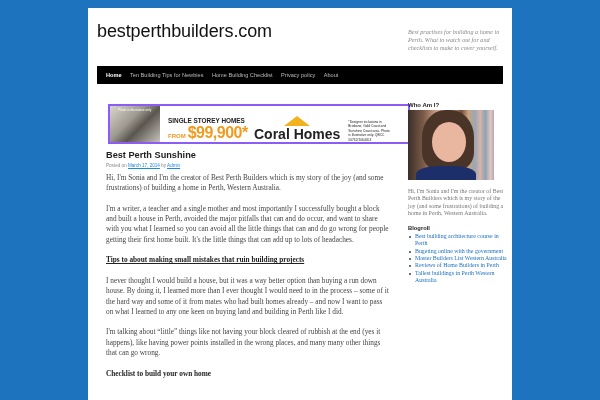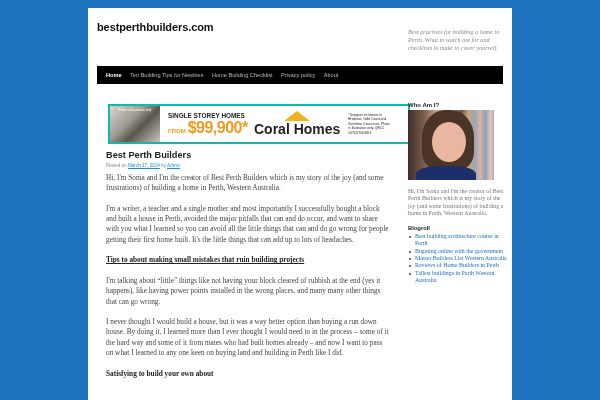--- a/index.html
+++ b/index.html
@@ -1,24 +1,24 @@
 <!DOCTYPE html>
 <html><head>
 <meta charset="utf-8">
 <style>
   * { box-sizing: border-box; margin: 0; padding: 0; }
   html, body { width: 600px; height: 400px; overflow: hidden; }
   body { background: #1e73be; font-family: "Liberation Sans", sans-serif; position: relative; }
   .page { position: absolute; left: 88px; top: 8px; width: 424px; height: 400px; background: #fff; }
-  .site-title { position: absolute; left: 9px; top: 13px; font-family: "Liberation Sans", sans-serif; font-weight: bold; font-size: 11px; color: #111; letter-spacing: -0.1px; }
+  .site-title { position: absolute; left: 9px; top: 13px; font-family: "Liberation Sans", sans-serif; font-weight: normal; font-size: 18px; color: #111; letter-spacing: -0.1px; }
   .site-desc { position: absolute; left: 320px; top: 20px; width: 100px; font-family: "Liberation Serif", serif; font-style: italic; font-size: 6.2px; line-height: 8px; color: #888; }
   .nav { position: absolute; left: 9px; top: 58px; width: 406px; height: 18px; background: #000; display: flex; align-items: center; padding-left: 9px; }
   .nav a { font-size: 5.6px; color: #bbb; text-decoration: none; margin-right: 8.5px; white-space: nowrap; }
   .nav a.active { color: #fff; font-weight: bold; }
-  .ad { position: absolute; left: 20px; top: 96px; width: 302px; height: 40px; border: 2px solid #14b8a6; background: #fff; display: flex; align-items: center; overflow: hidden; }
+  .ad { position: absolute; left: 20px; top: 96px; width: 302px; height: 40px; border: 2px solid #8b5cf6; background: #fff; display: flex; align-items: flex-end; overflow: hidden; }
   .ad-photo { width: 50px; height: 36px; background: linear-gradient(135deg,#d9d6cf 0%,#9f9a90 40%,#5a554e 60%,#c8c4bc 100%); position: relative; }
   .ad-photo span { position: absolute; left: 8px; top: 2px; font-size: 3.2px; color: #fff; }
   .ad-mid { margin-left: 8px; width: 80px; }
   .ad-line1 { font-size: 6.4px; font-weight: bold; color: #222; }
   .ad-line2 { display: flex; align-items: baseline; }
   .ad-from { font-size: 6px; color: #f29a1e; font-weight: bold; margin-right: 2px; }
   .ad-price { font-size: 16px; color: #f29a1e; font-weight: bold; letter-spacing: -0.5px; }
   .ad-brand { margin-left: 6px; display: flex; flex-direction: column; align-items: center; }
   .ad-logo { width: 0; height: 0; border-left: 13px solid transparent; border-right: 13px solid transparent; border-bottom: 10px solid #f2b21e; }
   .ad-brand-name { font-size: 14px; font-weight: bold; color: #222; }
@@ -68,35 +68,35 @@
         <span class="ad-price">$99,900*</span>
       </div>
     </div>
     <div class="ad-brand">
       <div class="ad-logo"></div>
       <div class="ad-brand-name">Coral Homes</div>
     </div>
     <div class="ad-fine">*Designer inclusions in Brisbane, Gold Coast and Sunshine Coast area. Photo is illustrative only. QBCC 50762/1064053</div>
   </div>
 
-  <h1 class="post-title">Best Perth Builders</h1>
+  <h1 class="post-title">Best Perth Sunshine</h1>
   <div class="post-meta">
     <span>Posted on</span>
     <a>March 17, 2014</a>
     <span>by</span>
     <a>Admin</a>
   </div>
 
   <div class="content">
     <p>Hi, I'm Sonia and I'm the creator of Best Perth Builders which is my story of the joy (and some frustrations) of building a home in Perth, Western Australia.</p>
     <p>I'm a writer, a teacher and a single mother and most importantly I successfully bought a block and built a house in Perth, avoided the major pitfalls that can and do occur, and want to share with you what I learned so you can avoid all the little things that can and do go wrong for people getting their first home built. It's the little things that can add up to lots of headaches.</p>
     <p class="subhead">Tips to about making small mistakes that ruin building projects</p>
+    <p>I never thought I would build a house, but it was a way better option than buying a run down house. By doing it, I learned more than I ever thought I would need to in the process – some of it the hard way and some of it from mates who had built homes already – and now I want to pass on what I learned to any one keen on buying land and building in Perth like I did.</p>
     <p>I'm talking about “little” things like not having your block cleared of rubbish at the end (yes it happens), like having power points installed in the wrong places, and many many other things that can go wrong.</p>
-    <p>I never thought I would build a house, but it was a way better option than buying a run down house. By doing it, I learned more than I ever thought I would need to in the process – some of it the hard way and some of it from mates who had built homes already – and now I want to pass on what I learned to any one keen on buying land and building in Perth like I did.</p>
-    <p class="subhead2">Satisfying to build your own about</p>
+    <p class="subhead2">Checklist to build your own home</p>
   </div>
 
   <aside class="sidebar">
     <div class="widget-title">Who Am I?</div>
     <div class="photo">
       <div class="hair"></div>
       <div class="face"></div>
       <div class="shirt"></div>
     </div>
     <div class="bio">Hi, I'm Sonia and I'm the creator of Best Perth Builders which is my story of the joy (and some frustrations) of building a home in Perth, Western Australia.</div>

